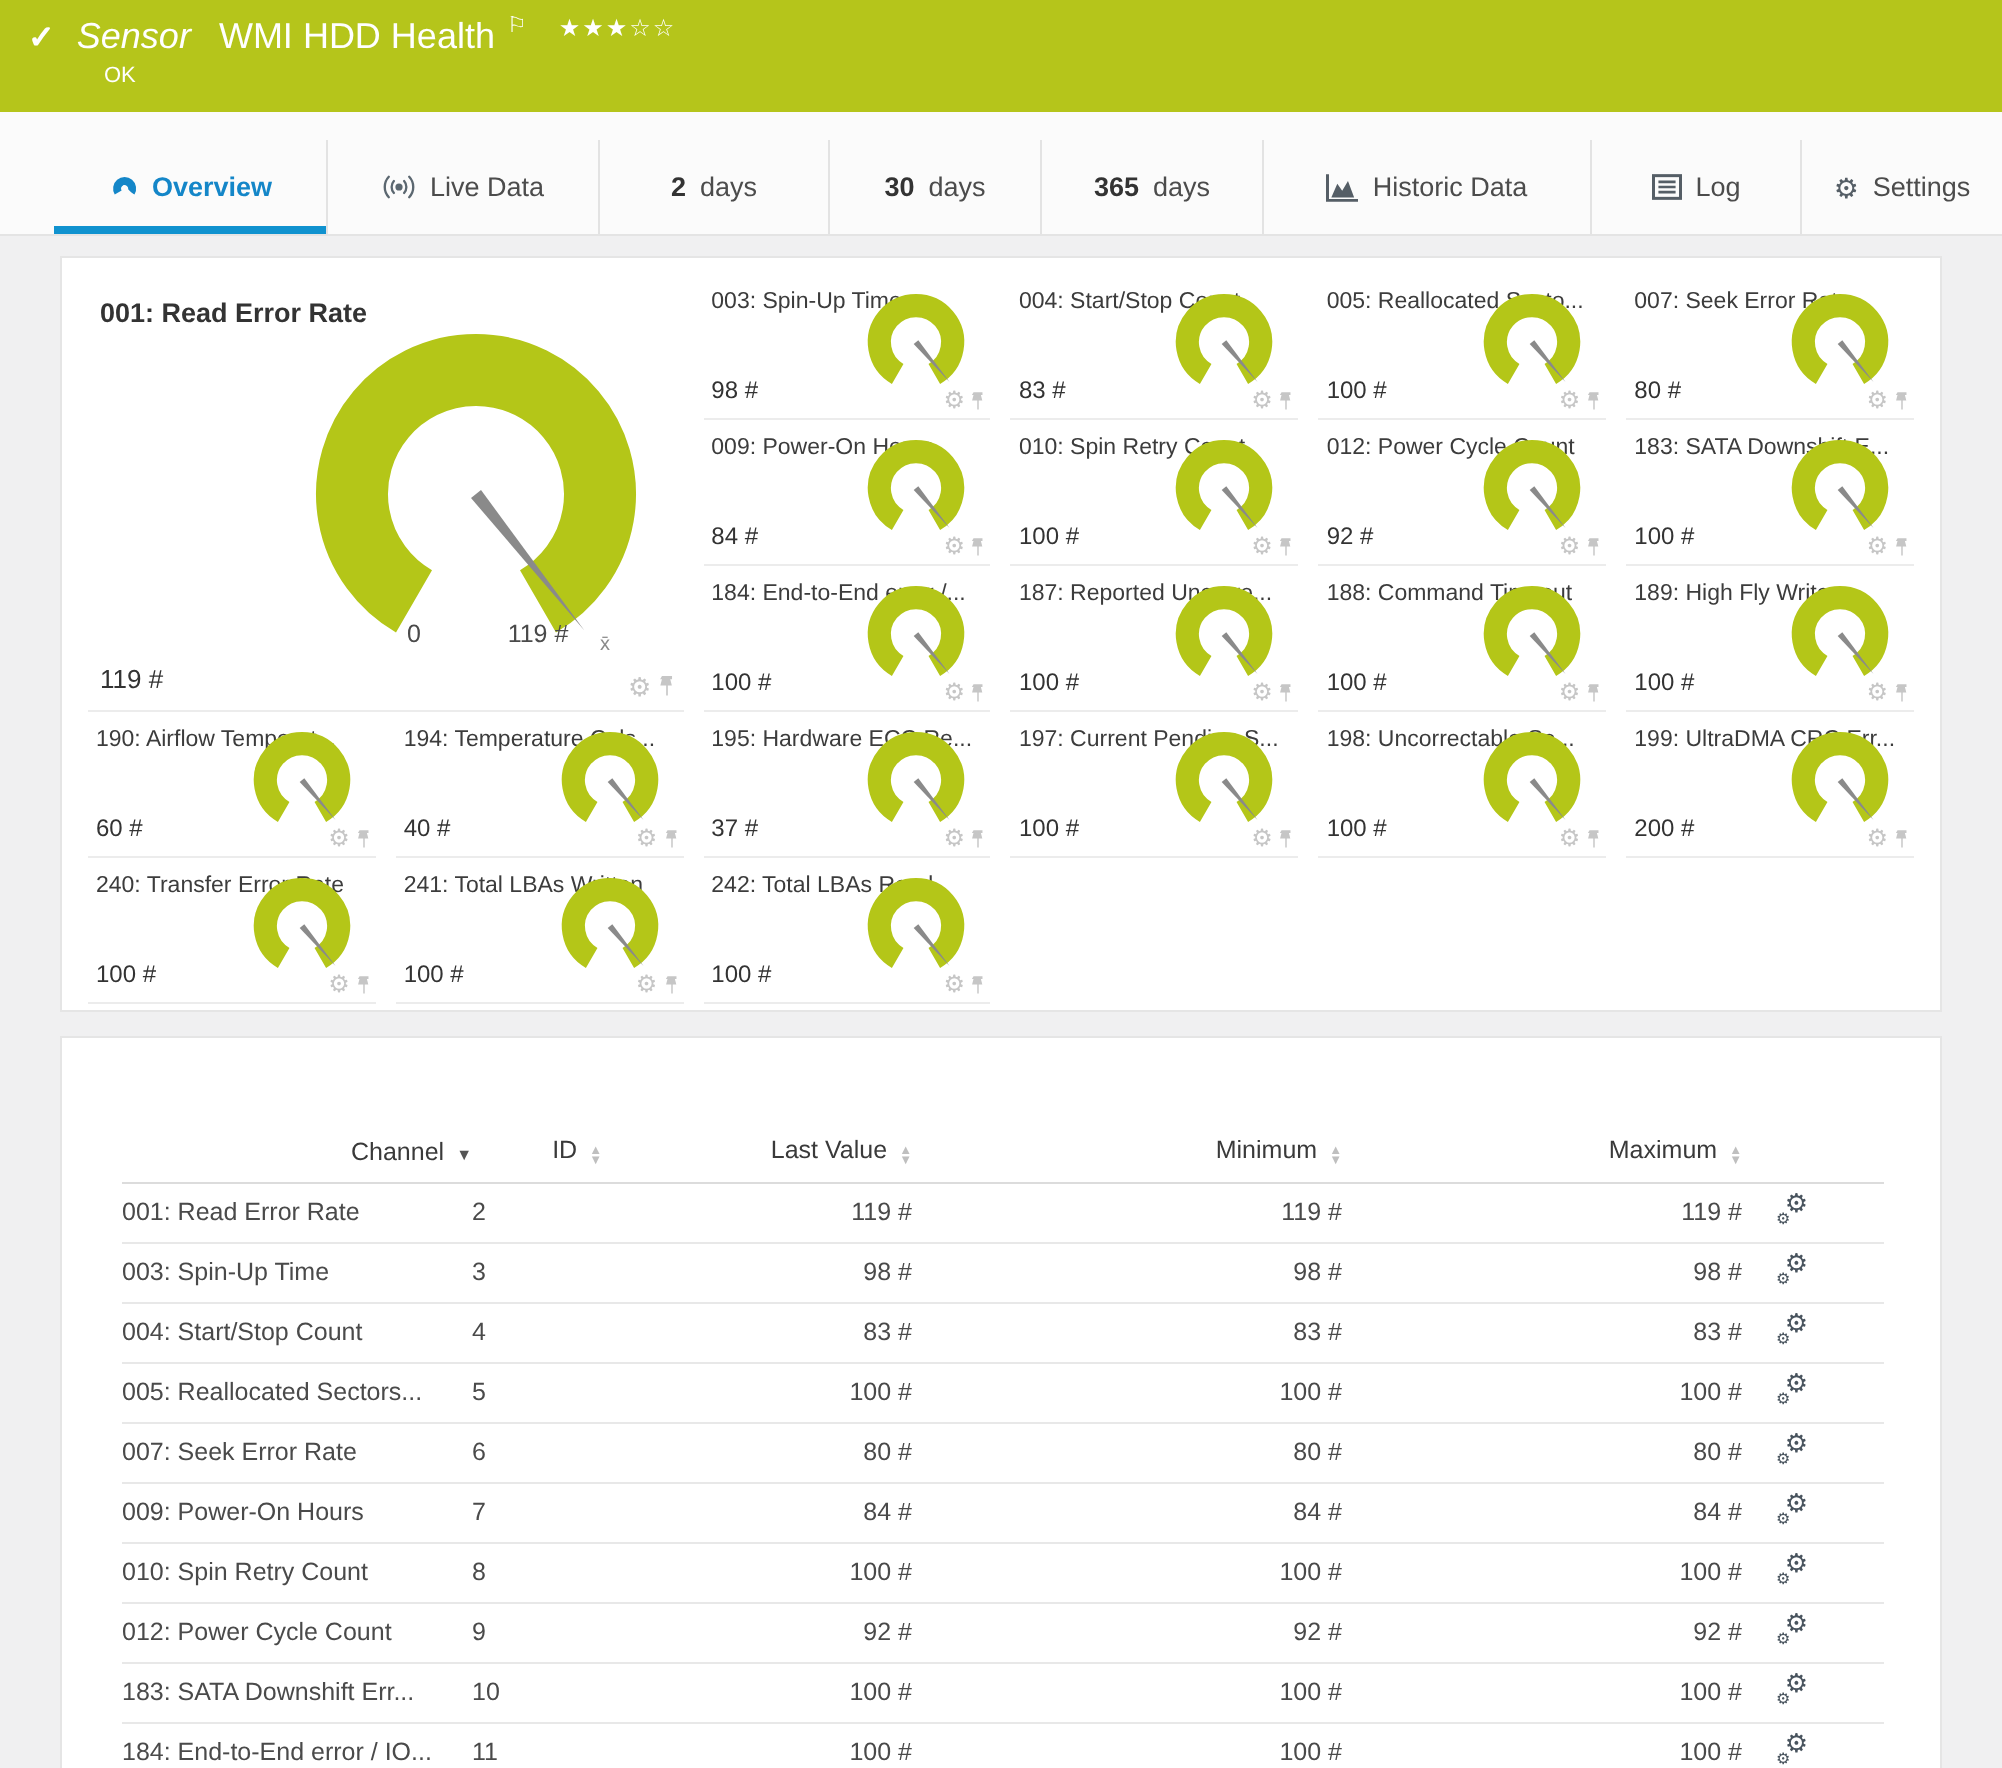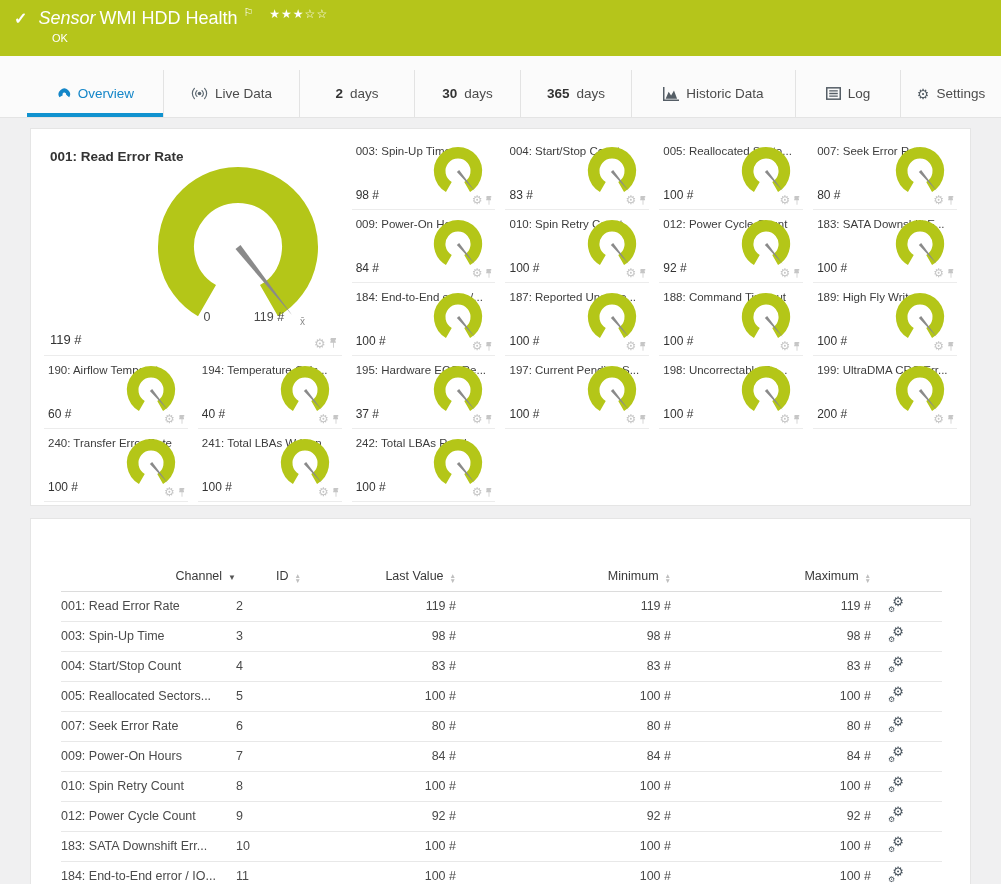--- a/index.html
+++ b/index.html
@@ -4,36 +4,36 @@
 <style>
   * { margin:0; padding:0; box-sizing:border-box; }
   html,body { width:1001px; height:884px; overflow:hidden; background:#f0f0f1;
               font-family:"Liberation Sans", sans-serif; }
 
   
   .sensor-header { height:56px; background:#b5c51b; color:#fff; padding:8px 0 0 14px; }
   .hdr-row1 { display:flex; align-items:center; }
   .check-icon { font-size:16px; font-weight:bold; margin-right:11px; }
   .sensor-word { font-style:italic; font-size:18px;text-align:center; }
-  .sensor-name { font-size:18px; margin-left:4px; }
+  .sensor-name { font-size:18px; margin-left:14px; }
   .flag-icon { font-size:11px; margin-left:6px; position:relative; top:-6px; }
   .stars { margin-left:16px; font-size:12px; letter-spacing:1px; position:relative; top:-5px; }
   .status-ok { font-size:11px; font-weight:normal; margin:3px 0 0 38px; }
 
   
   .tabbar { height:62px; background:#fbfbfb; border-bottom:1px solid #e4e4e4;
             display:flex; padding:14px 0 0 27px; }
   .tab { display:flex; align-items:center; justify-content:center; gap:7px;
          font-size:13.5px; color:#4c4c4c; position:relative; cursor:pointer; }
   .tab + .tab { border-left:1px solid #e3e3e3; }
   .tab:nth-child(1){width:136px;} .tab:nth-child(2){width:136px;}
   .tab:nth-child(3){width:115px;} .tab:nth-child(4){width:106px;}
   .tab:nth-child(5){width:111px;} .tab:nth-child(6){width:164px;justify-content:center;}
   .tab:nth-child(7){width:105px;} .tab:nth-child(8){width:101px;}
-  .tab.active { color:#1486c8; font-weight:normal; }
+  .tab.active { color:#1486c8; font-weight:bold; }
   .tab.active::after { content:""; position:absolute; left:0; right:0; bottom:0;
                        height:4px; background:#1092cf; }
   .tab-num { font-weight:bold; color:#333; }
   .tab-icon { display:inline-flex; align-items:center; }
   .tab-gear-glyph { font-size:14px; color:#555e66; }
 
   
   .panel { position:absolute; left:30px; width:941px; background:#fff;
            border:1px solid #e5e5e5; }
   #gauges-panel { top:128px; height:378px; padding:8px; }

